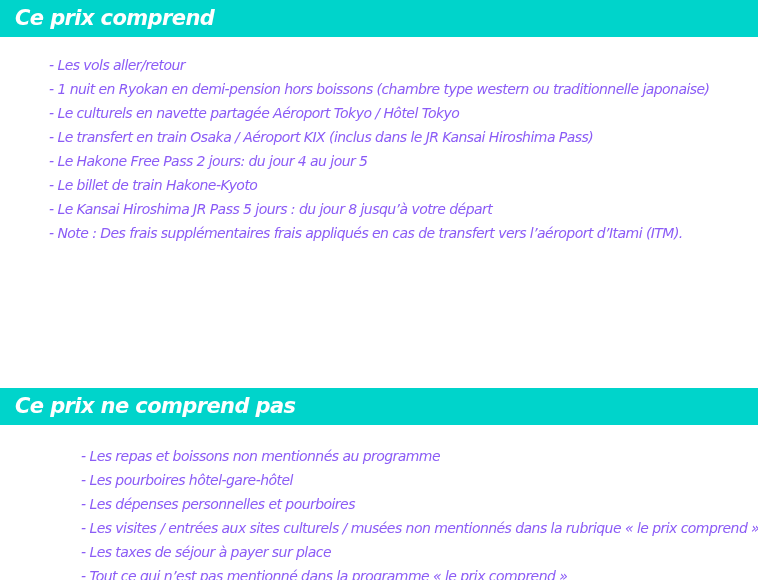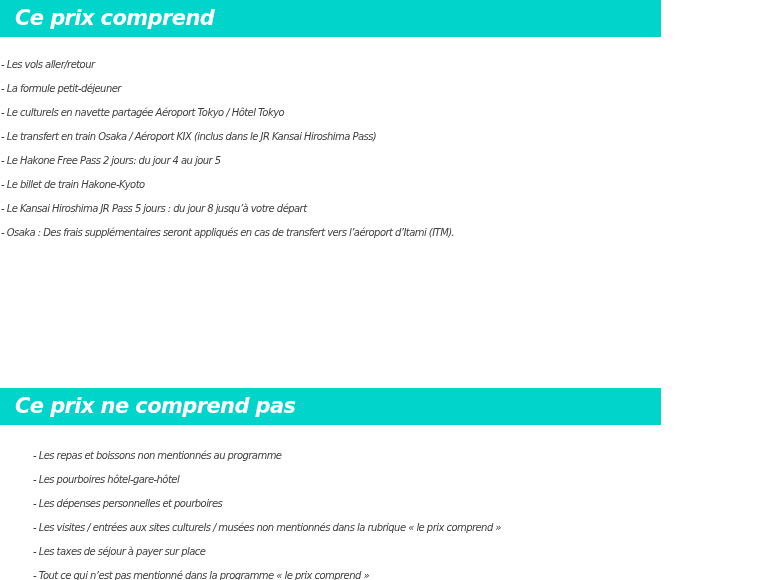--- a/index.html
+++ b/index.html
@@ -10,21 +10,21 @@
     body {
       width: 758px;
       height: 580px;
       overflow: hidden;
       position: relative;
       font-family: "DejaVu Sans", sans-serif;
     }
     .section-header {
       position: absolute;
       left: 0;
-      width: 661px;
+      width: 758px;
       height: 37px;
       background: #00d4cb;
       color: #ffffff;
       font-family: "DejaVu Sans", sans-serif;
       font-style: italic;
       font-weight: bold;
       font-size: 21px;
       line-height: 37px;
       padding-left: 15px;
       box-sizing: border-box;
@@ -39,40 +39,41 @@
       padding: 0;
       list-style: none;
     }
     #list-included { top: 53px; }
     #list-excluded { top: 444px; padding-left: 32px; }
     .item-list li {
       height: 24px;
       line-height: 24px;
       font-family: "DejaVu Sans", sans-serif;
       font-style: italic;
-      font-size: 10px;
-      color: #404040;
+      font-size: 14px;
+      color: #8b5cf6;
       white-space: nowrap;
       letter-spacing: -0.55px;
+      margin-left: 48px;
     }
   </style>
 </head>
 <body>
 
 <div class="section-header" id="header-included">Ce prix comprend</div>
 
 <ul class="item-list" id="list-included">
   <li>- Les vols aller/retour</li>
-  <li>- La formule petit-déjeuner</li>
+  <li>- 1 nuit en Ryokan en demi-pension hors boissons (chambre type western ou traditionnelle japonaise)</li>
   <li>- Le culturels en navette partagée Aéroport Tokyo / Hôtel Tokyo</li>
   <li>- Le transfert en train Osaka / Aéroport KIX (inclus dans le JR Kansai Hiroshima Pass)</li>
   <li>- Le Hakone Free Pass 2 jours: du jour 4 au jour 5</li>
   <li>- Le billet de train Hakone-Kyoto</li>
   <li>- Le Kansai Hiroshima JR Pass 5 jours : du jour 8 jusqu’à votre départ</li>
-  <li>- Osaka : Des frais supplémentaires seront appliqués en cas de transfert vers l’aéroport d’Itami (ITM).</li>
+  <li>- Note : Des frais supplémentaires frais appliqués en cas de transfert vers l’aéroport d’Itami (ITM).</li>
 </ul>
 
 <div class="section-header" id="header-excluded">Ce prix ne comprend pas</div>
 
 <ul class="item-list" id="list-excluded">
   <li>- Les repas et boissons non mentionnés au programme</li>
   <li>- Les pourboires hôtel-gare-hôtel</li>
   <li>- Les dépenses personnelles et pourboires</li>
   <li>- Les visites / entrées aux sites culturels / musées non mentionnés dans la rubrique « le prix comprend »</li>
   <li>- Les taxes de séjour à payer sur place</li>

